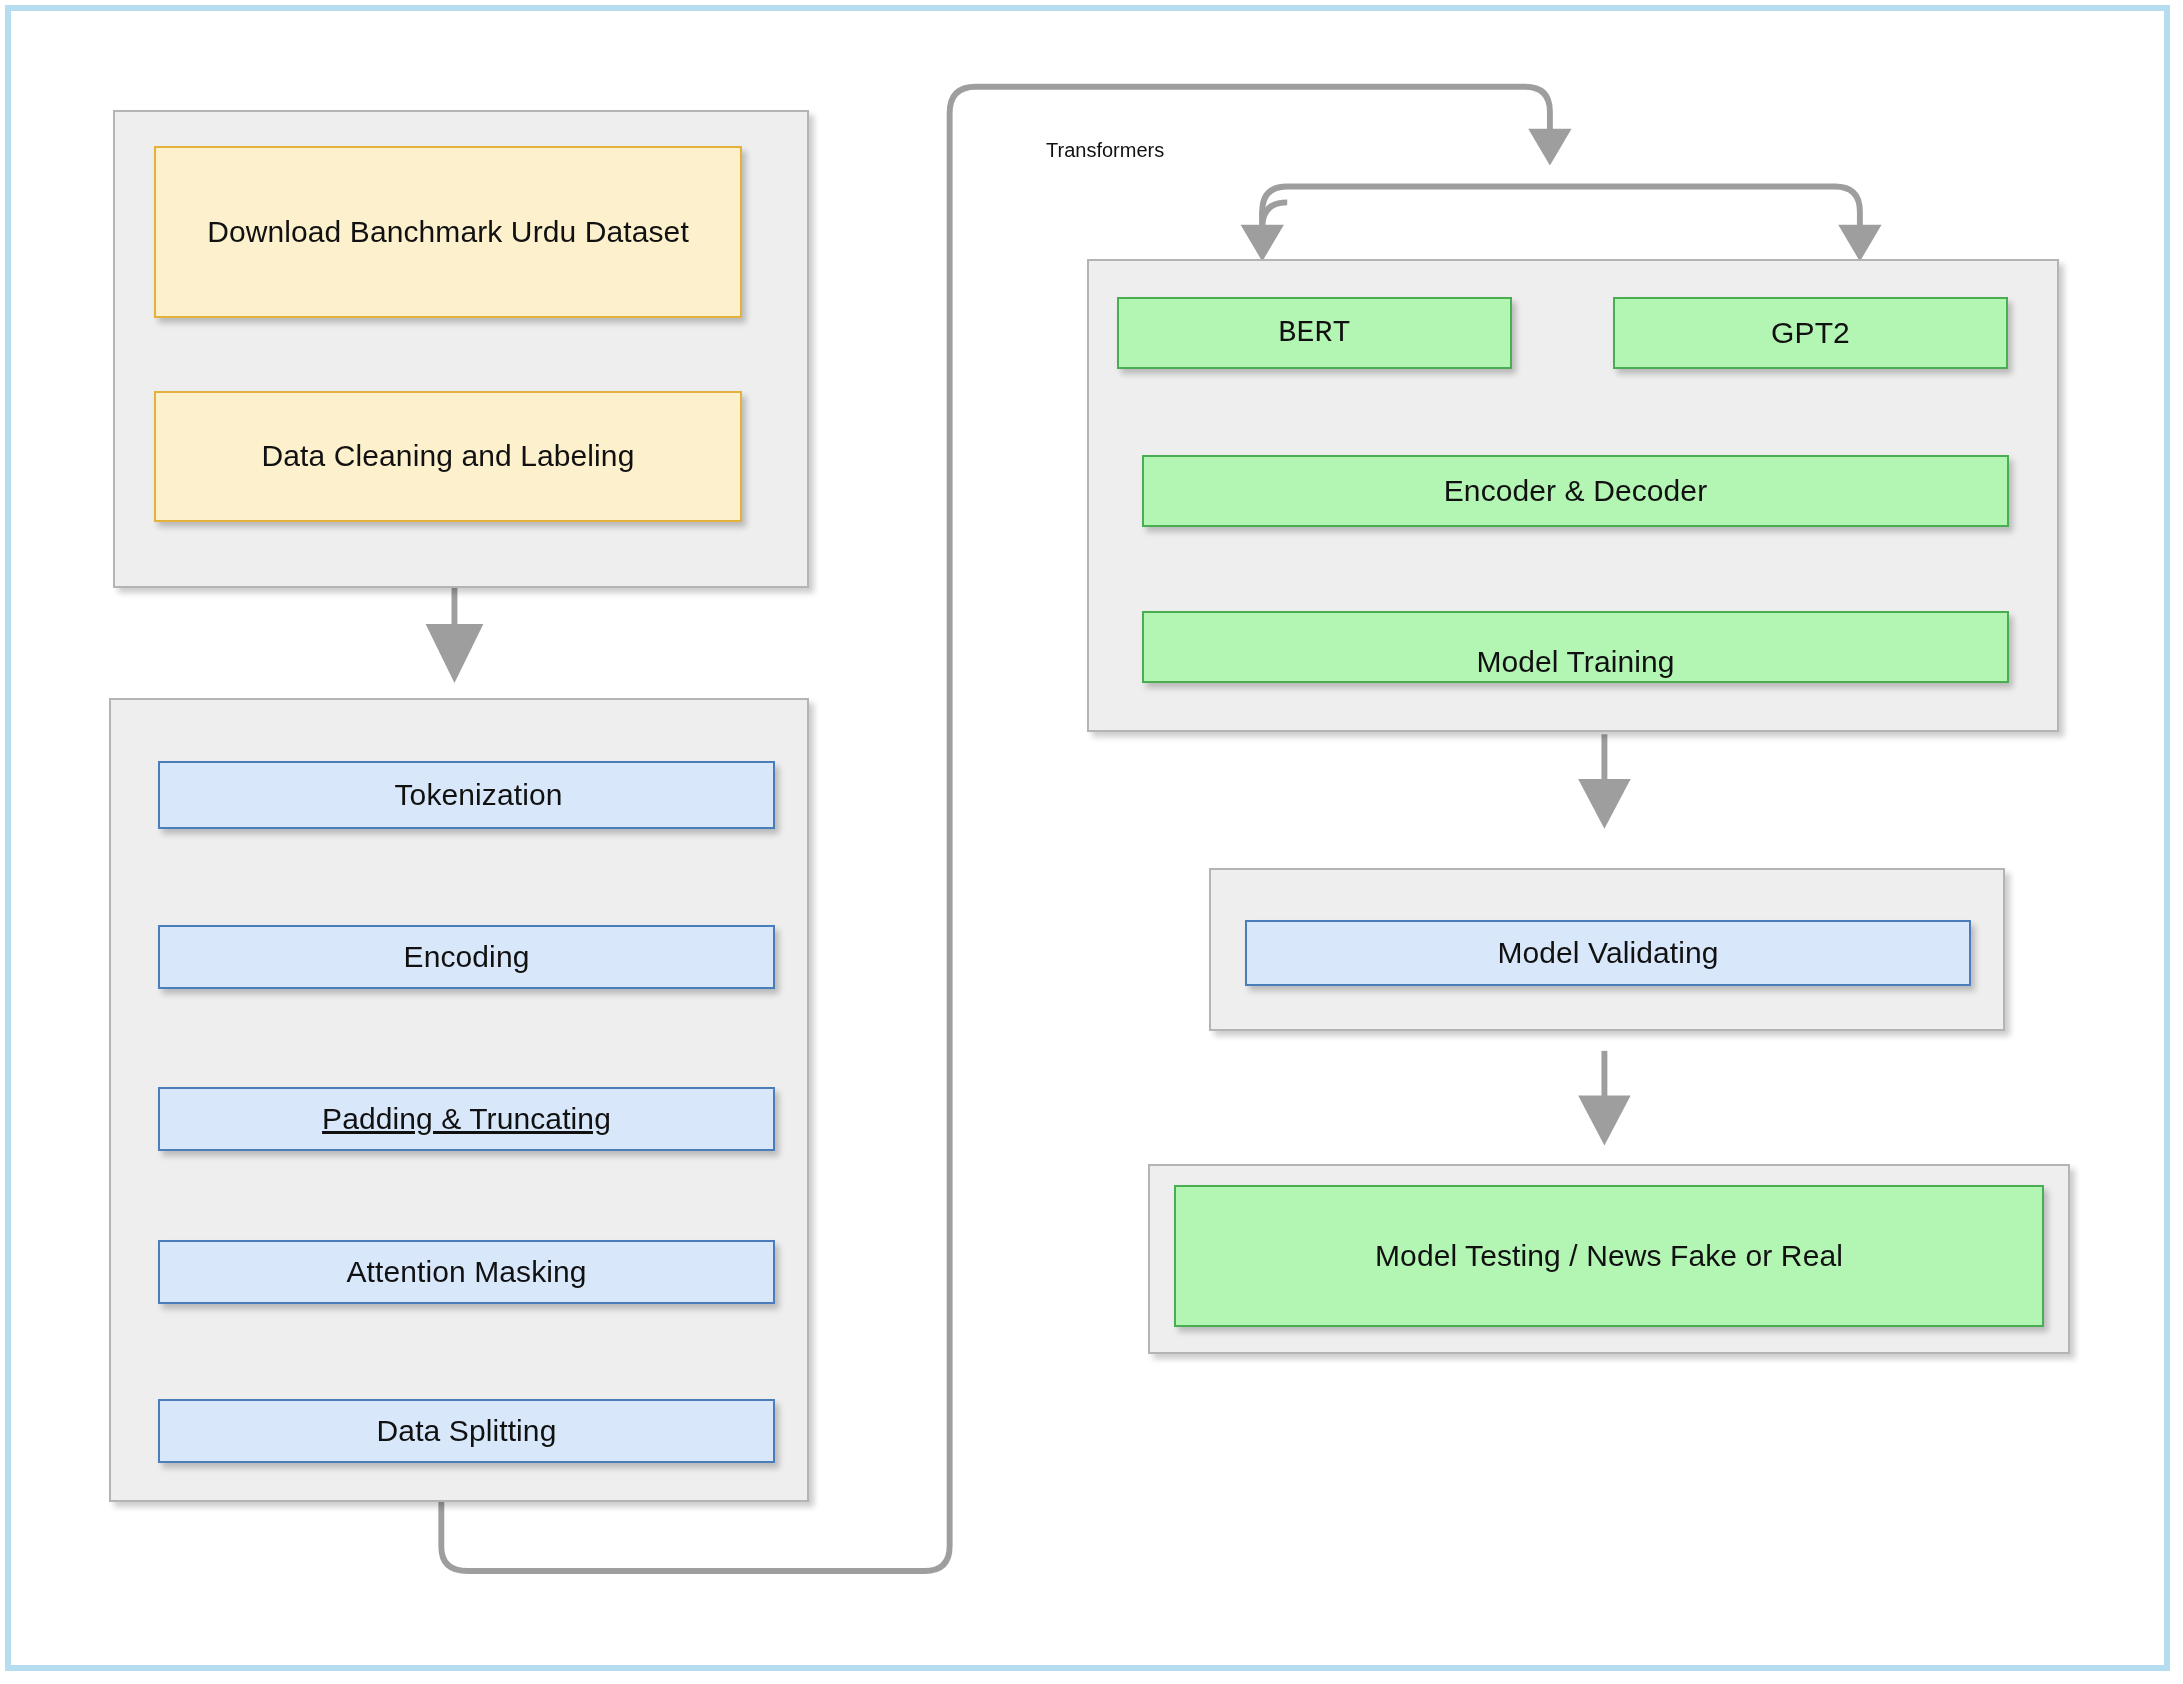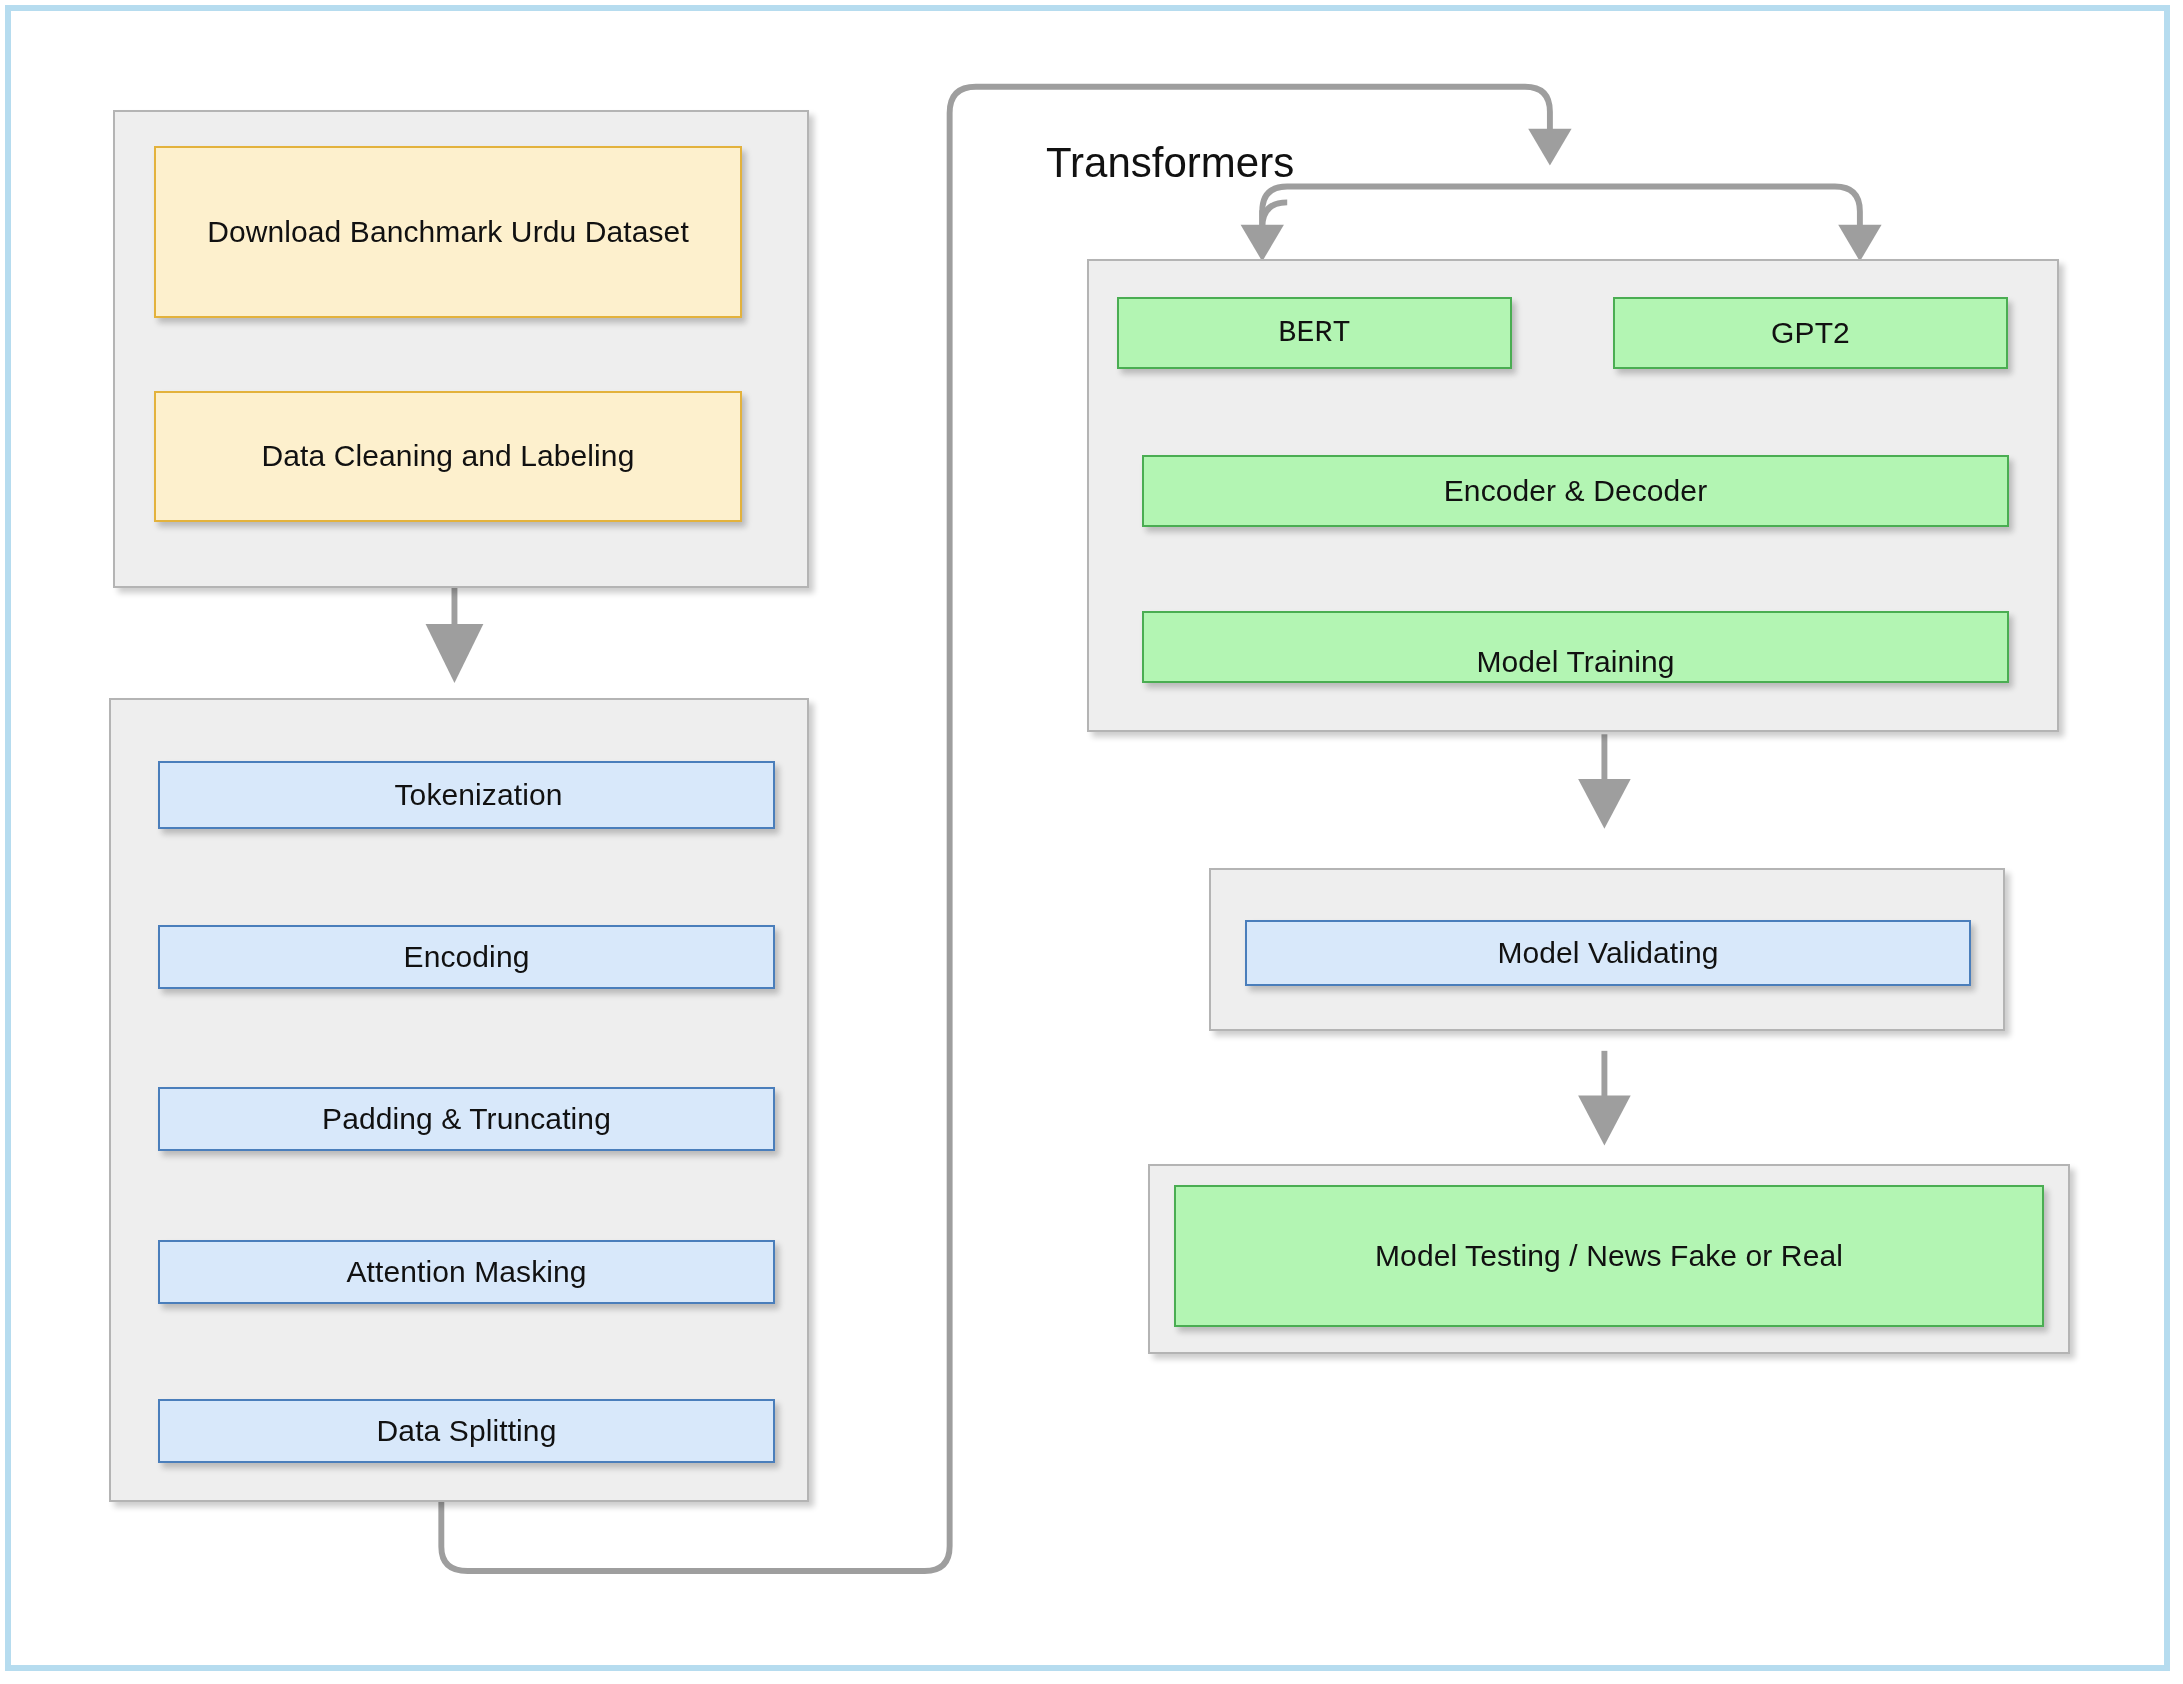--- a/index.html
+++ b/index.html
@@ -59,21 +59,21 @@
     border: 2.6px solid #4a7ebb;
   }
   .node.green {
     background: #b3f5b3;
     border: 2.6px solid #4aad52;
   }
   
   .free-label {
     position: absolute;
     color: #111111;
-    font-size: 42px;
+    font-size: 20px;
     white-space: nowrap;
   }
   
   #connectors {
     position: absolute;
     left: 0;
     top: 0;
     width: 2183px;
     height: 1684px;
     pointer-events: none;
@@ -182,21 +182,21 @@
   </div>
 
   <div class="node blue" style="left:158px; top:761px; width:617px; height:68px;padding-left:24px;">
     <span>Tokenization</span>
   </div>
 
   <div class="node blue" style="left:158px; top:925px; width:617px; height:64px;">
     <span>Encoding</span>
   </div>
 
-  <div class="node blue" style="left:158px; top:1087px; width:617px; height:64px;">
+  <div class="node blue" style="left:158px; top:1087px; width:617px; height:64px;text-decoration:underline;">
     <span>Padding &amp; Truncating</span>
   </div>
 
   <div class="node blue" style="left:158px; top:1240px; width:617px; height:64px;">
     <span>Attention Masking</span>
   </div>
 
   <div class="node blue" style="left:158px; top:1399px; width:617px; height:64px;">
     <span>Data Splitting</span>
   </div>

